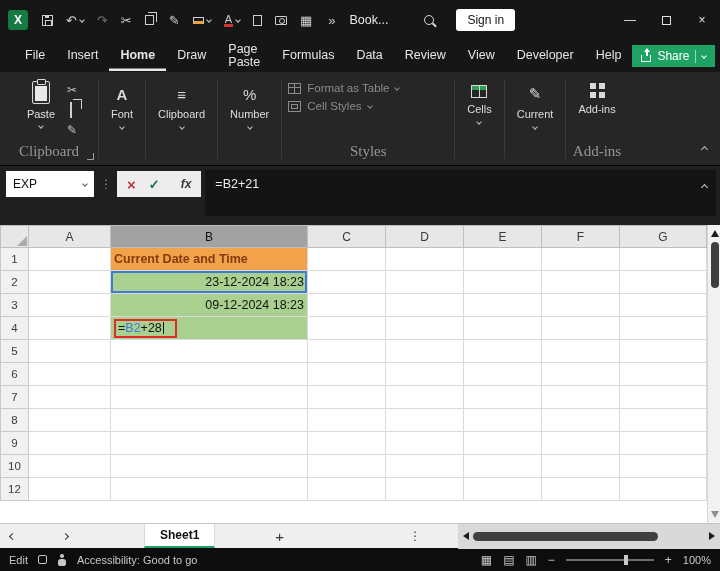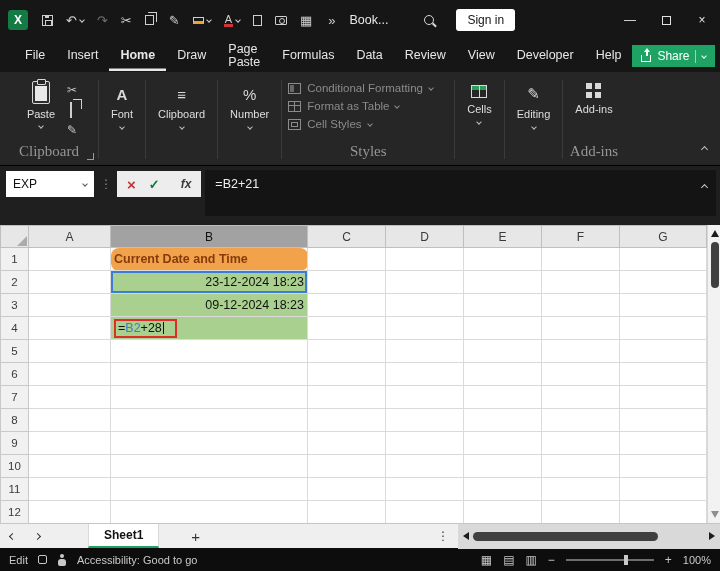--- a/index.html
+++ b/index.html
@@ -106,21 +106,21 @@
 .c-b1 { font-weight:700; font-size:13px; }
 .c-b2, .c-b3 { text-align:right; }
 .red-box { display:inline-flex; align-items:center; border:2px solid #E02B2B; padding:0 11px 0 2px; height:19px; }
 .caret { width:1px; height:12px; background:#111; margin-left:1px; }
 .vscroll { width:14px; flex:0 0 14px; background:#F2F2F2; border-left:1px solid #D6D6D6; position:relative; height:298px; }
 .vs-up { position:absolute; top:5px; left:3px; width:0; height:0; border-left:4px solid transparent; border-right:4px solid transparent; border-bottom:7px solid #1c1c1c; }
 .vs-thumb { position:absolute; top:17px; left:3px; width:8px; height:46px; background:#3F3F3F; border-radius:4px; }
 .vs-down { position:absolute; bottom:5px; left:3px; width:0; height:0; border-left:4px solid transparent; border-right:4px solid transparent; border-top:7px solid #8f8f8f; }
 
 
-.sheetbar { height:25px; flex:0 0 25px; background:#EFEFEF; border-top:1px solid #C6C6C6; display:flex; align-items:center; color:#333; }
+.sheetbar { height:25px; flex:0 0 25px; background:#EFEFEF; border-top:1px solid #C6C6C6; display:flex; align-items:center; color:#333;gap:28px; }
 .snav { padding:0 10px; color:#333; display:flex; }
 .sheet-tab { margin-left:38px; height:100%; background:#fff; display:flex; align-items:center; padding:0 15px; font-size:12px; font-weight:700; color:#111; border-left:1px solid #D9D9D9; border-right:1px solid #D9D9D9; border-bottom:2.5px solid #1EA364; }
 .add-sheet { margin-left:32px; font-size:15px; color:#333; line-height:1; }
 .sheet-opts { margin-left:auto; color:#333; font-size:12px; padding:0 9px; }
 .hscroll { position:relative; width:262px; flex:0 0 262px; height:25px; background:#D9D9D9; }
 .hs-left { position:absolute; left:5px; top:8px; width:0; height:0; border-top:4.5px solid transparent; border-bottom:4.5px solid transparent; border-right:6px solid #1c1c1c; }
 .hs-right { position:absolute; right:5px; top:8px; width:0; height:0; border-top:4.5px solid transparent; border-bottom:4.5px solid transparent; border-left:6px solid #1c1c1c; }
 .hs-thumb { position:absolute; left:15px; top:8px; height:9px; width:185px; background:#3F3F3F; border-radius:5px; }
 
 
@@ -243,46 +243,41 @@
     </div>
     <div class="rsep"></div>
     <div class="cg">
       <span class="ic">%</span>
       <span>Number</span>
       <span class="chev sm"></span>
     </div>
     <div class="rsep"></div>
     <div class="rgroup styles">
       <div class="style-row">
-        <span class="sic cf"></span>
-        <span>Conditional Formatting</span>
-        <span class="chev sm"></span>
-      </div>
-      <div class="style-row">
         <span class="sic tbl"></span>
         <span>Format as Table</span>
         <span class="chev sm"></span>
       </div>
       <div class="style-row">
         <span class="sic cs"></span>
         <span>Cell Styles</span>
         <span class="chev sm"></span>
       </div>
       <div class="group-label">Styles</div>
     </div>
     <div class="rsep"></div>
     <div class="cg">
       <span class="i-cells"></span>
       <span>Cells</span>
       <span class="chev sm"></span>
     </div>
     <div class="rsep"></div>
     <div class="cg">
       <span class="ic">✎</span>
-      <span>Editing</span>
+      <span>Current</span>
       <span class="chev sm"></span>
     </div>
     <div class="rsep"></div>
     <div class="rgroup addins-g">
       <div class="cg">
         <span class="i-addins"></span>
         <span>Add-ins</span>
       </div>
       <div class="group-label">Add-ins</div>
     </div>
@@ -327,21 +322,21 @@
           <th>D</th>
           <th>E</th>
           <th>F</th>
           <th>G</th>
         </tr>
       </thead>
       <tbody>
           <tr>
             <th>1</th>
             <td></td>
-            <td class="c-b1" style="background: rgb(242, 162, 75); color: rgb(132, 60, 12); border-radius: 8px;">Current Date and Time</td>
+            <td class="c-b1" style="background: rgb(242, 162, 75); color: rgb(132, 60, 12);">Current Date and Time</td>
             <td></td>
             <td></td>
             <td></td>
             <td></td>
             <td></td>
           </tr>
           <tr>
             <th>2</th>
             <td></td>
             <td class="c-b2" style="background: rgb(169, 208, 142); box-shadow: rgb(62, 123, 214) 0px 0px 0px 2px inset;">23-12-2024 18:23</td>
@@ -421,30 +416,20 @@
             <td></td>
             <td></td>
             <td></td>
             <td></td>
             <td></td>
             <td></td>
             <td></td>
           </tr>
           <tr>
             <th>10</th>
-            <td></td>
-            <td></td>
-            <td></td>
-            <td></td>
-            <td></td>
-            <td></td>
-            <td></td>
-          </tr>
-          <tr>
-            <th>11</th>
             <td></td>
             <td></td>
             <td></td>
             <td></td>
             <td></td>
             <td></td>
             <td></td>
           </tr>
           <tr>
             <th>12</th>

